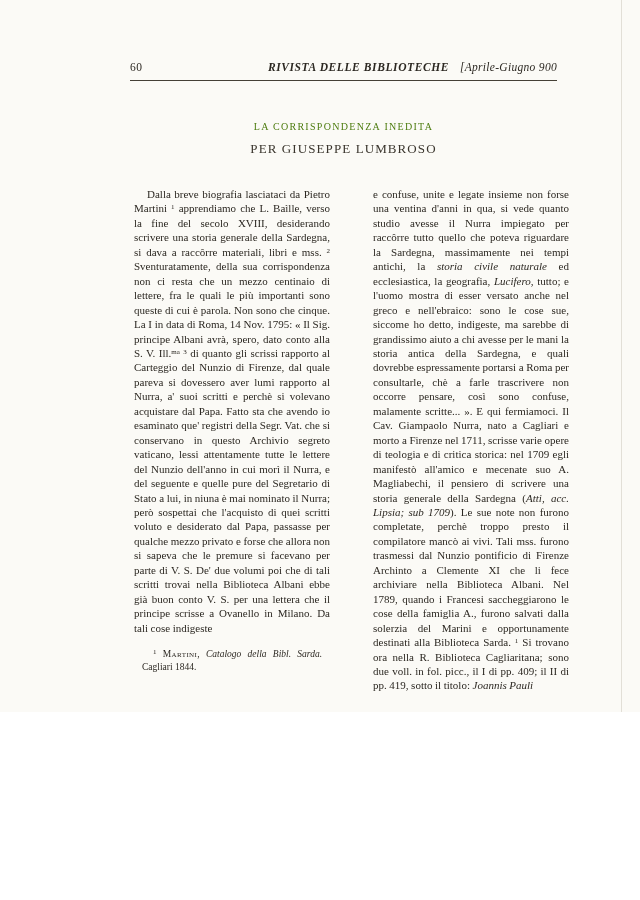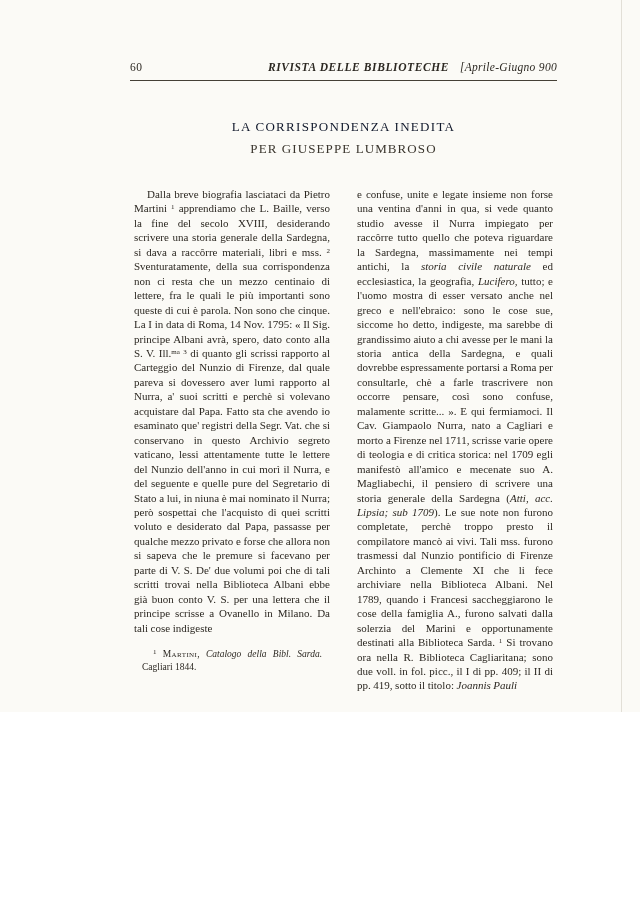--- a/index.html
+++ b/index.html
@@ -71,39 +71,39 @@
   }
 
   .title-block {
     position: absolute;
     left: 130px;
     top: 117px;
     width: 427px;
     text-align: center;
   }
   .title-line1, .title-line2 {
-    font-size: 13px;
+    font-size: 10px;
     letter-spacing: 1.3px;
     line-height: 19px;
-    color: #0f172a;
+    color: #4d7c0f;
   }
   .byline {
     margin-top: 5px;
     font-size: 13px;
     letter-spacing: 1.1px;
     color: #3a352d;
   }
 
   .col {
     position: absolute;
     top: 183px;
     width: 204px;
   }
   .col-left  { left: 130px; }
-  .col-right { left: 353px; }
+  .col-right { left: 369px; }
 
   .body-text {
     margin: 4px;
     font-size: 11px;
     line-height: 14.45px;
     text-align: justify;
     hyphens: auto;
     word-spacing: -0.2px;
   }
   .indent-first { text-indent: 13px; }

